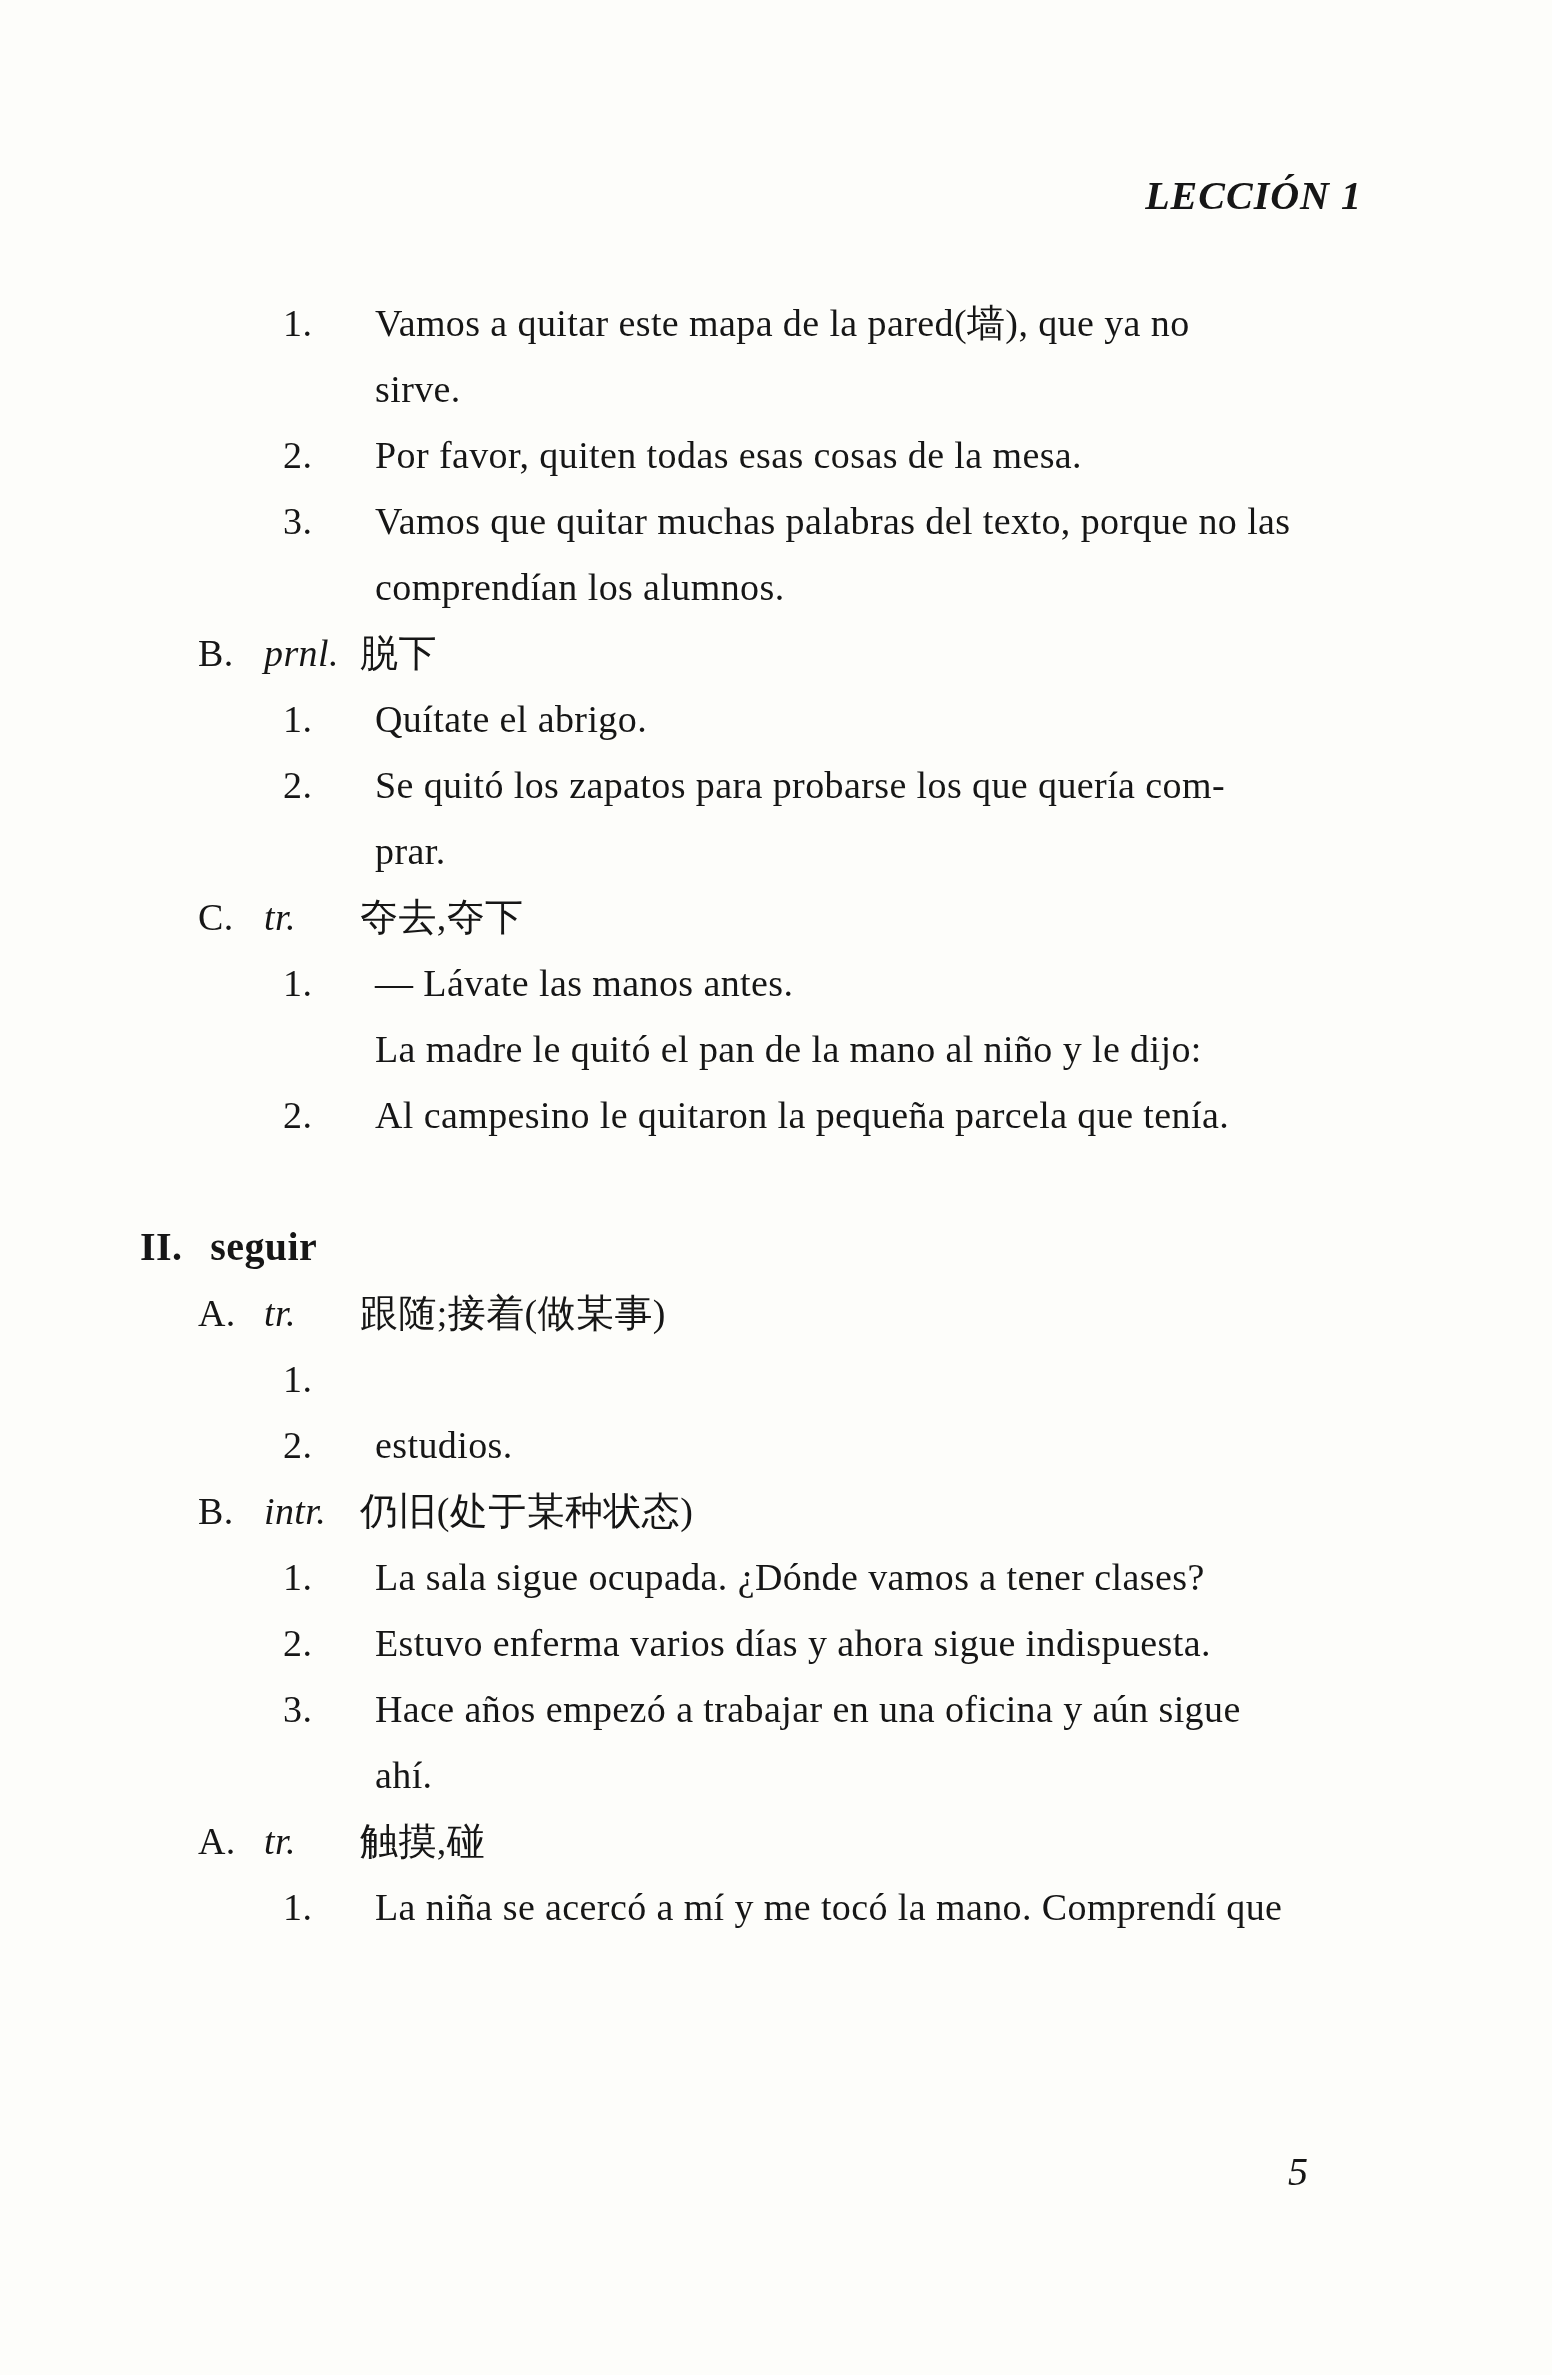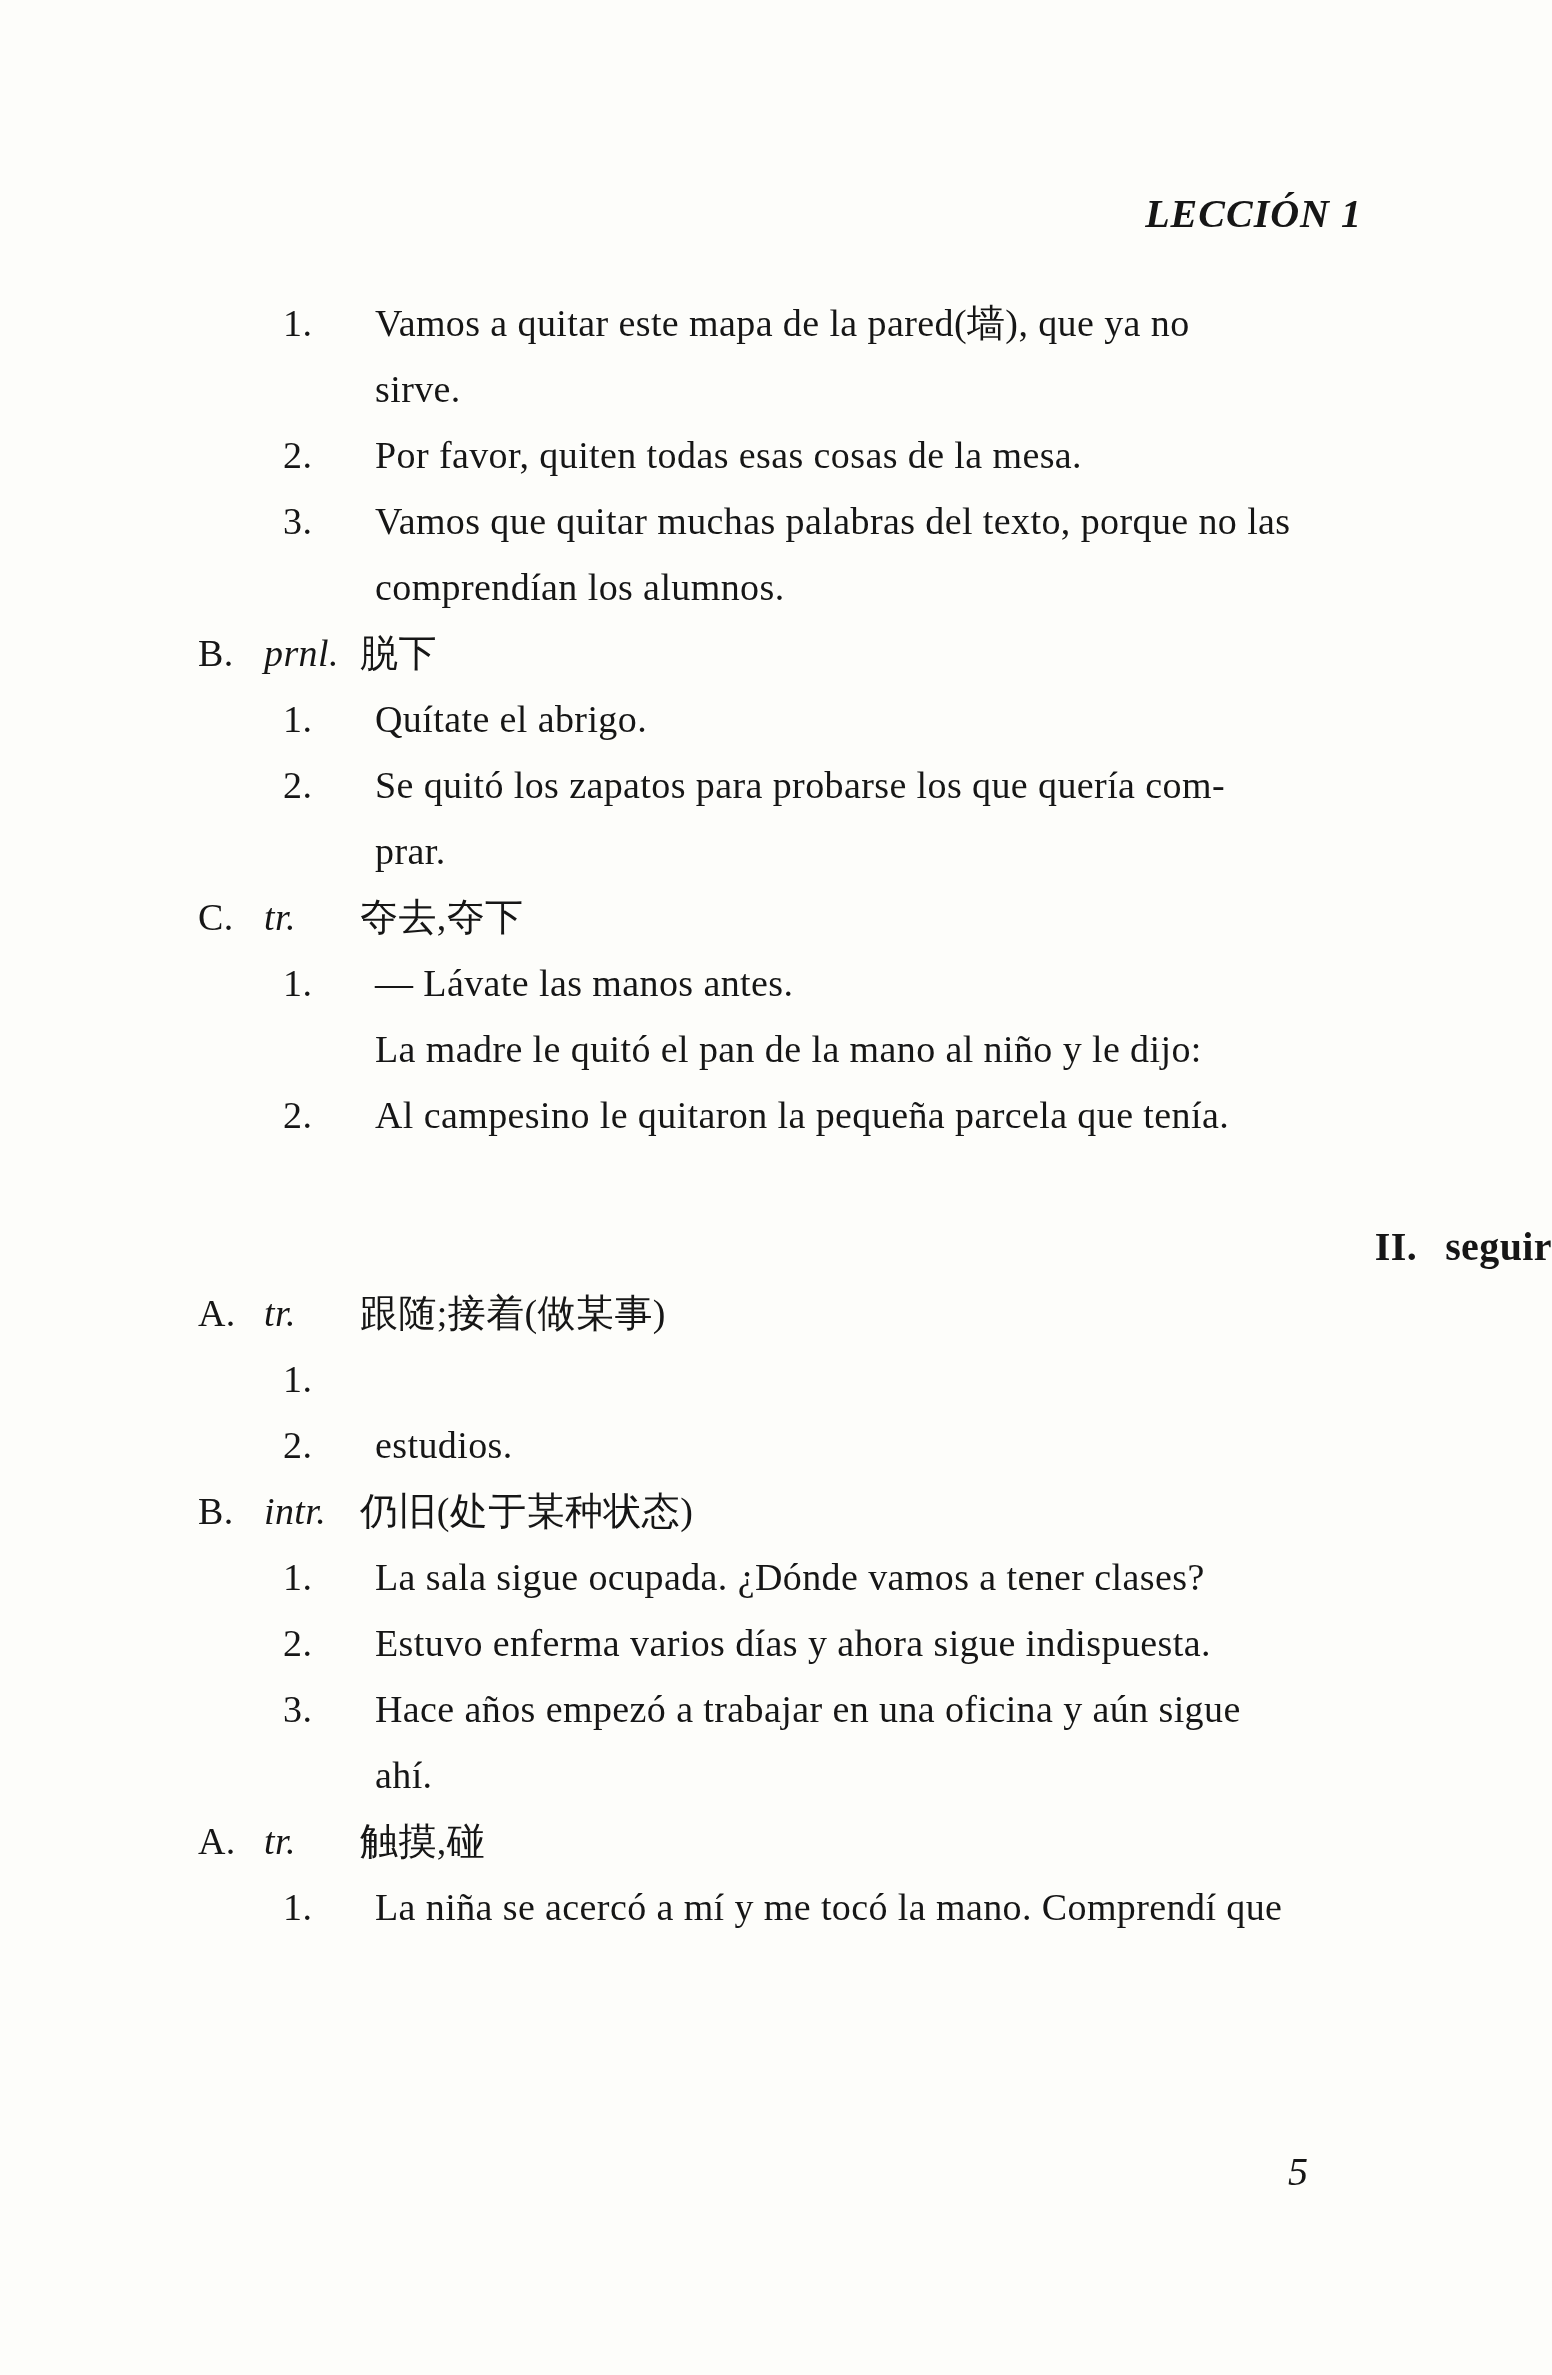--- a/index.html
+++ b/index.html
@@ -8,42 +8,42 @@
     position:relative;
     width:1552px; height:2375px;
     margin:0 auto;
     background:#fdfdfa;
     font-family:"Liberation Serif","DejaVu Serif",serif;
     color:#161616;
     overflow:hidden;
   }
   .header {
     position:absolute;
-    top:190px; right:190px;
+    top:172px; right:190px;
     font-size:40px;
     font-weight:bold;
     font-style:italic;
     letter-spacing:1px;
   }
   .content {
     position:absolute;
     top:290px; left:0; width:100%;
     font-size:38px;
     line-height:66px;
     letter-spacing:0.4px;
   }
   .row { display:flex; align-items:baseline; }
   .row.num { padding-left:283px; }
   .row.num .marker { flex:0 0 92px; }
   .row.num .text { flex:1 1 auto; max-width:1060px; }
   .row.letter { padding-left:198px; }
   .row.letter .marker { flex:0 0 66px; }
   .row.letter .abbr { font-style:italic; flex:0 0 auto; min-width:92px; margin-right:4px; }
   .row.letter .cn { flex:0 1 auto; }
-  .row.roman { padding-left:140px; font-weight:bold; font-size:40px;justify-content:flex-end; }
+  .row.roman { padding-left:140px; font-weight:bold; font-size:40px; }
   .row.roman .marker { margin-right:28px; }
   .section-gap { margin-top:66px; }
   .text { display:block; }
   .line { display:block; }
   .page-number {
     position:absolute;
     top:2148px; left:1288px;
     font-size:40px;
     font-style:italic;
   }

